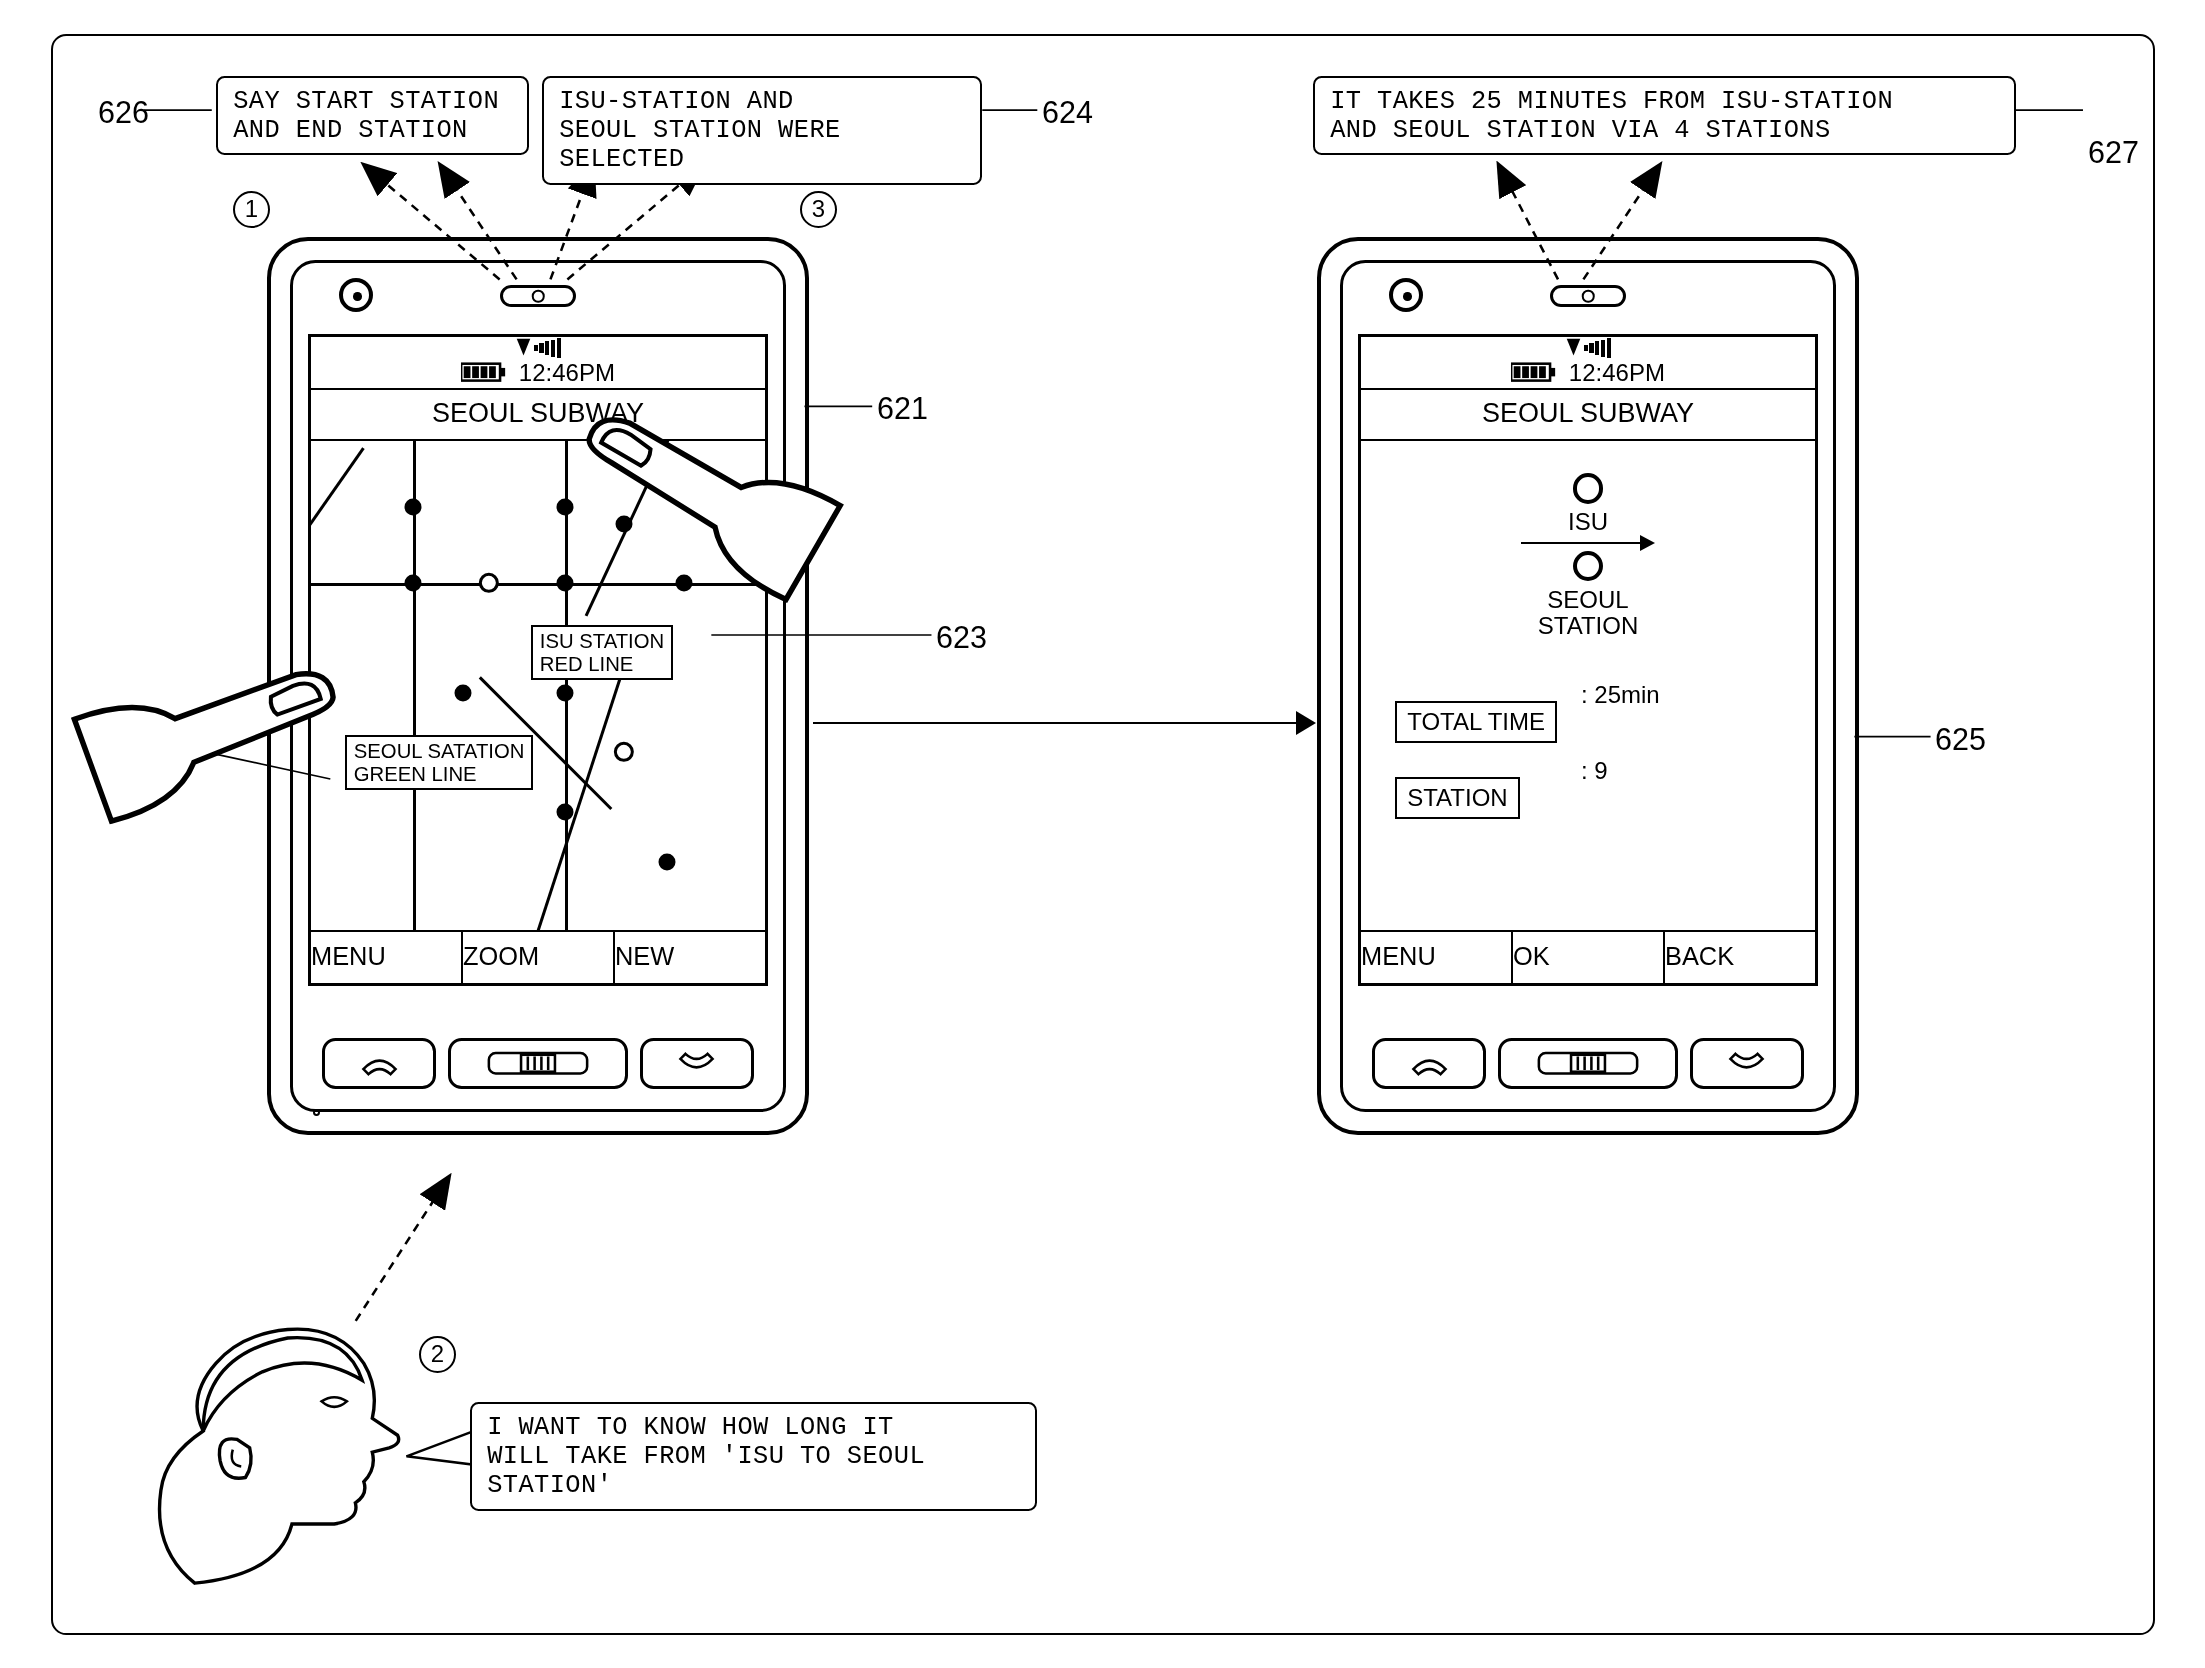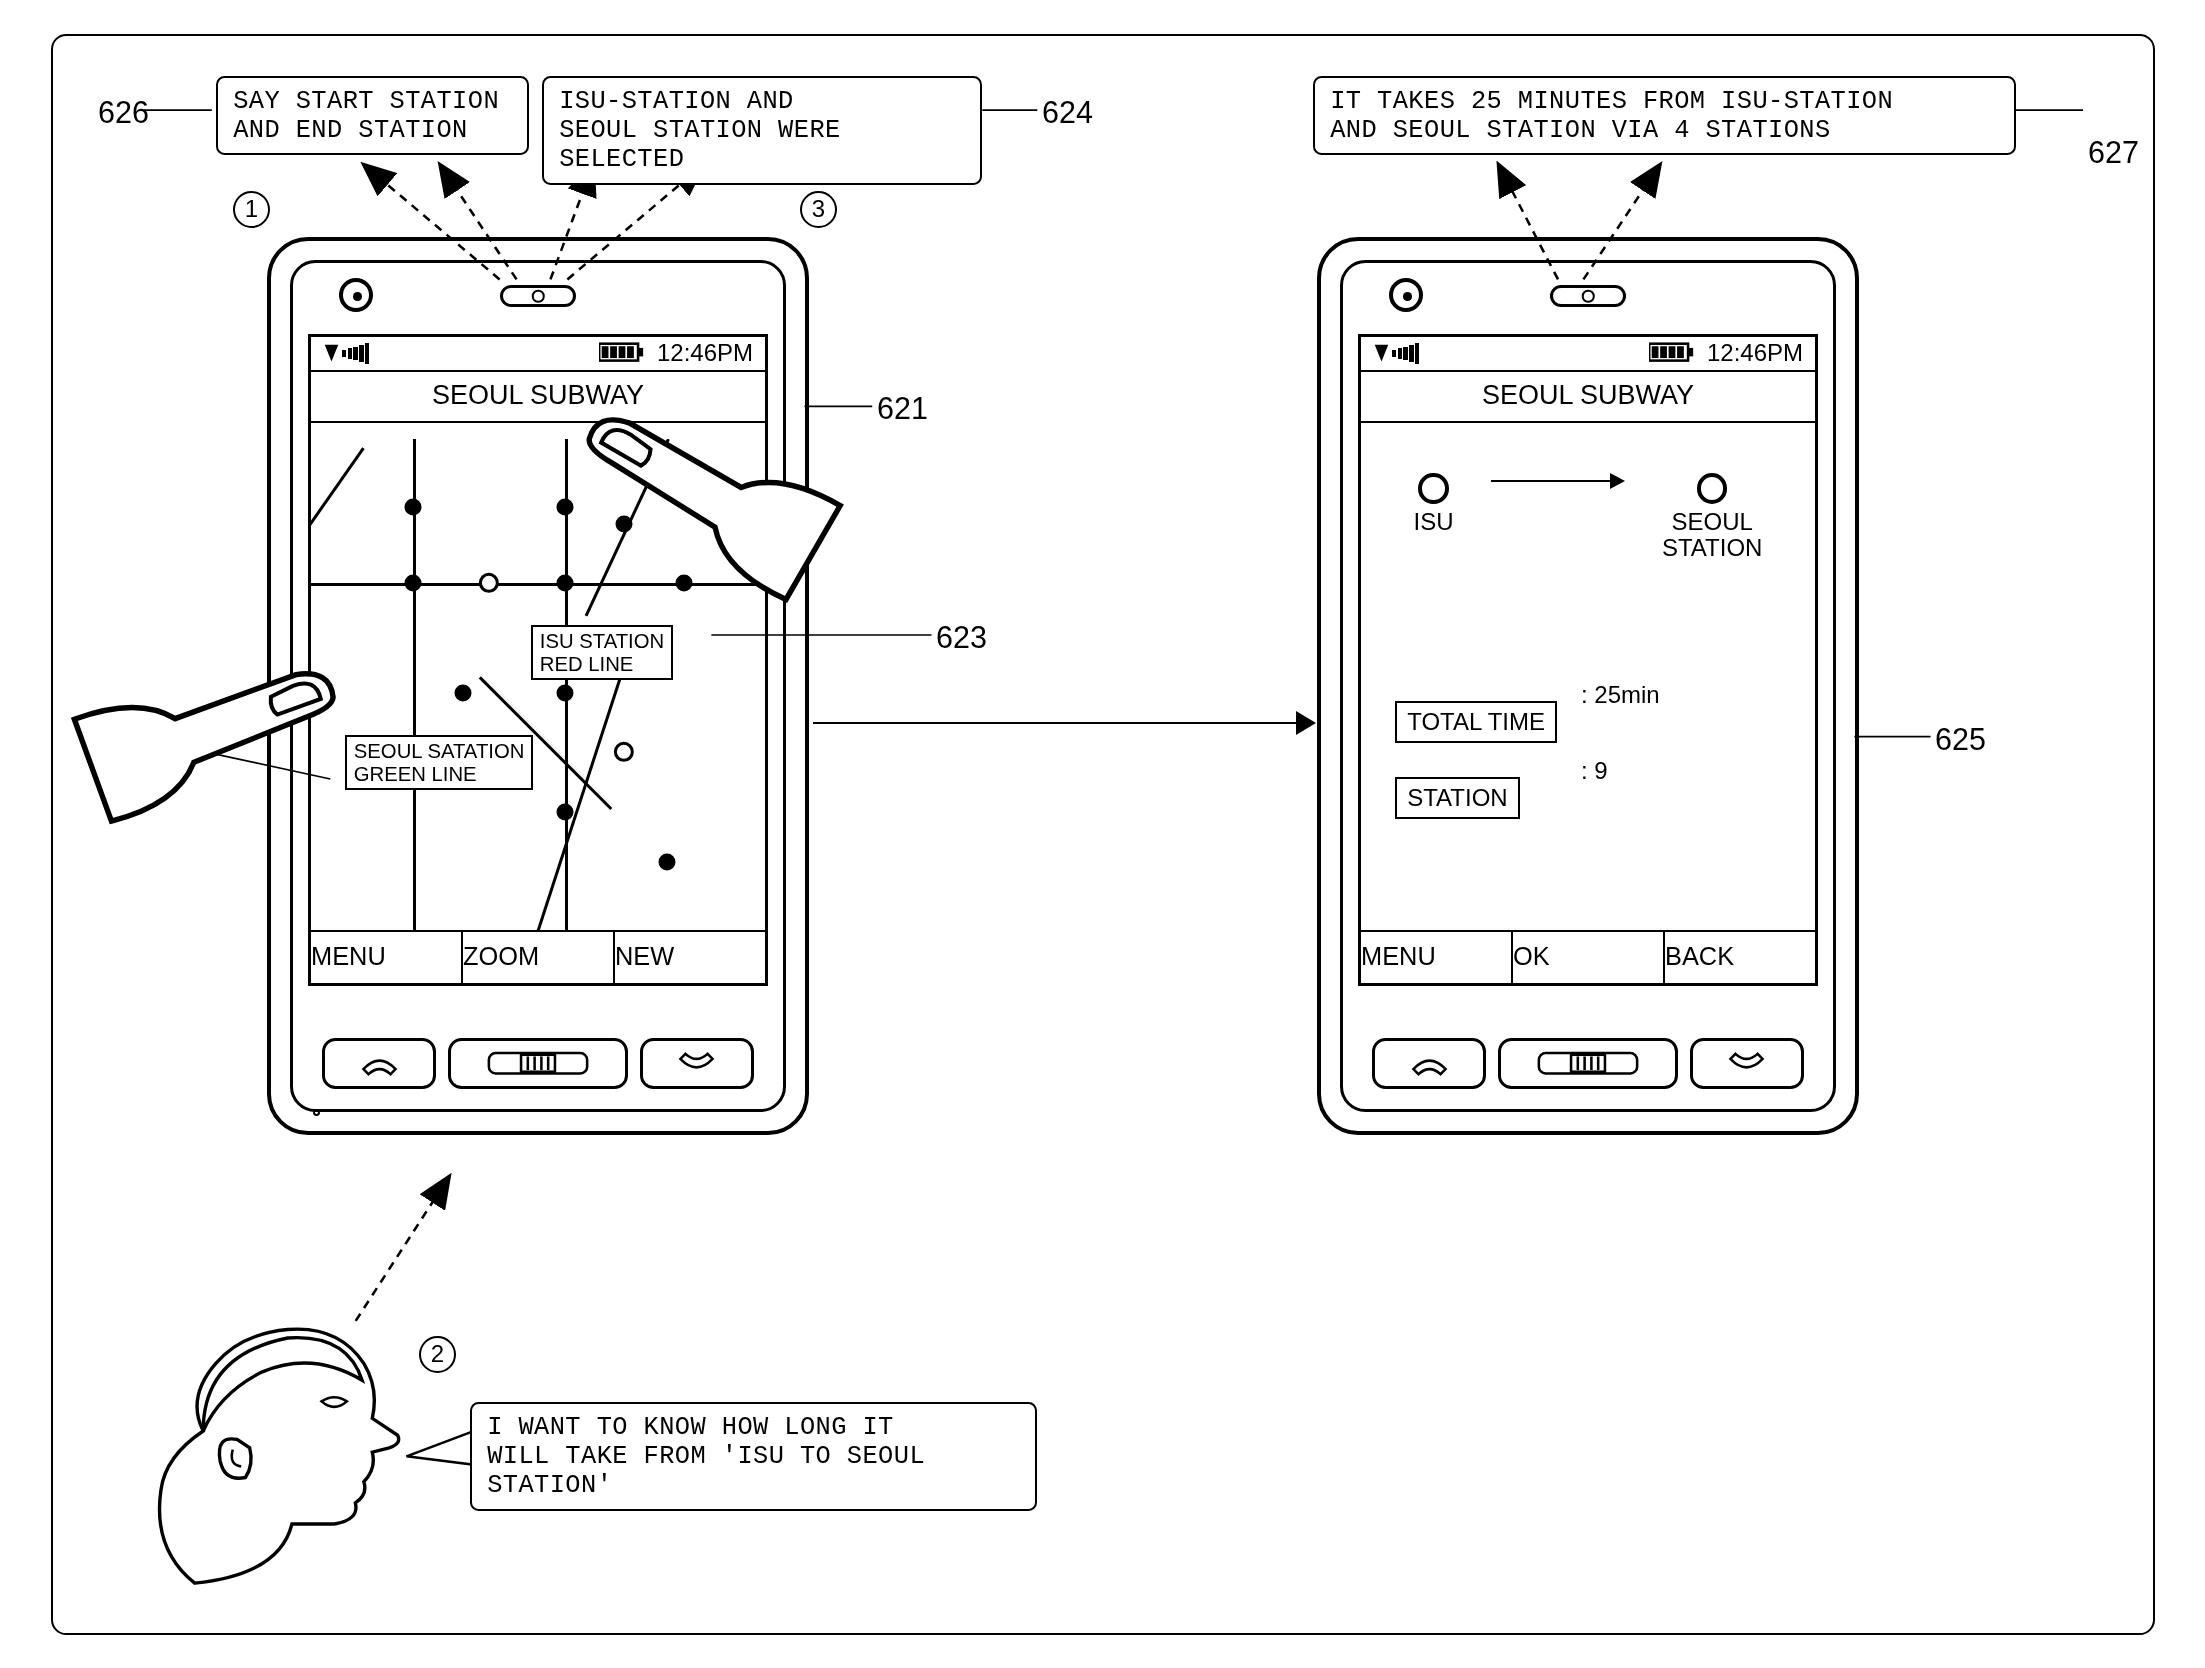--- a/index.html
+++ b/index.html
@@ -99,27 +99,28 @@
     border-radius: 50%;
   }
   .screen {
     position: absolute;
     left: 37px; right: 37px;
     top: 93px; height: 652px;
     border: 3.4px solid #000;
     background: #fff;
   }
   .statusbar {
-    height: 35px;
+    height: 53px;
     border-bottom: 2.5px solid #000;
     display: flex;
     align-items: center;
     justify-content: space-between;
     padding: 0 12px;
     font-size: 24px;
+    flex-direction: column;
   }
   .sig { display: flex; align-items:center; gap:1.7px; }
   .bar { width: 4.2px; background:#000; display:inline-block; }
   .titlebar {
     height: 51px;
     border-bottom: 2.5px solid #000;
     text-align: center;
     font-size: 27px;
     line-height: 47px;
   }
@@ -191,22 +192,23 @@
     position: absolute;
     width: 161px; height: 271px;
     z-index: 7;
   }
   
   .route {
     position: absolute;
     left: 34px; right: 34px;
     top: 34px;
     display:flex;
-    align-items:flex-start;
+    align-items:center;
     justify-content:space-around;
+    flex-direction:column;
   }
   .routestation { text-align:center; font-size:24px; line-height:1.1;}
   .ring {
     width: 30.5px; height: 30.5px;
     border: 4.2px solid #000;
     border-radius: 50%;
     margin: 0 auto 5.1px;
   }
   .arrow-r {
     display:flex; align-items:center;

